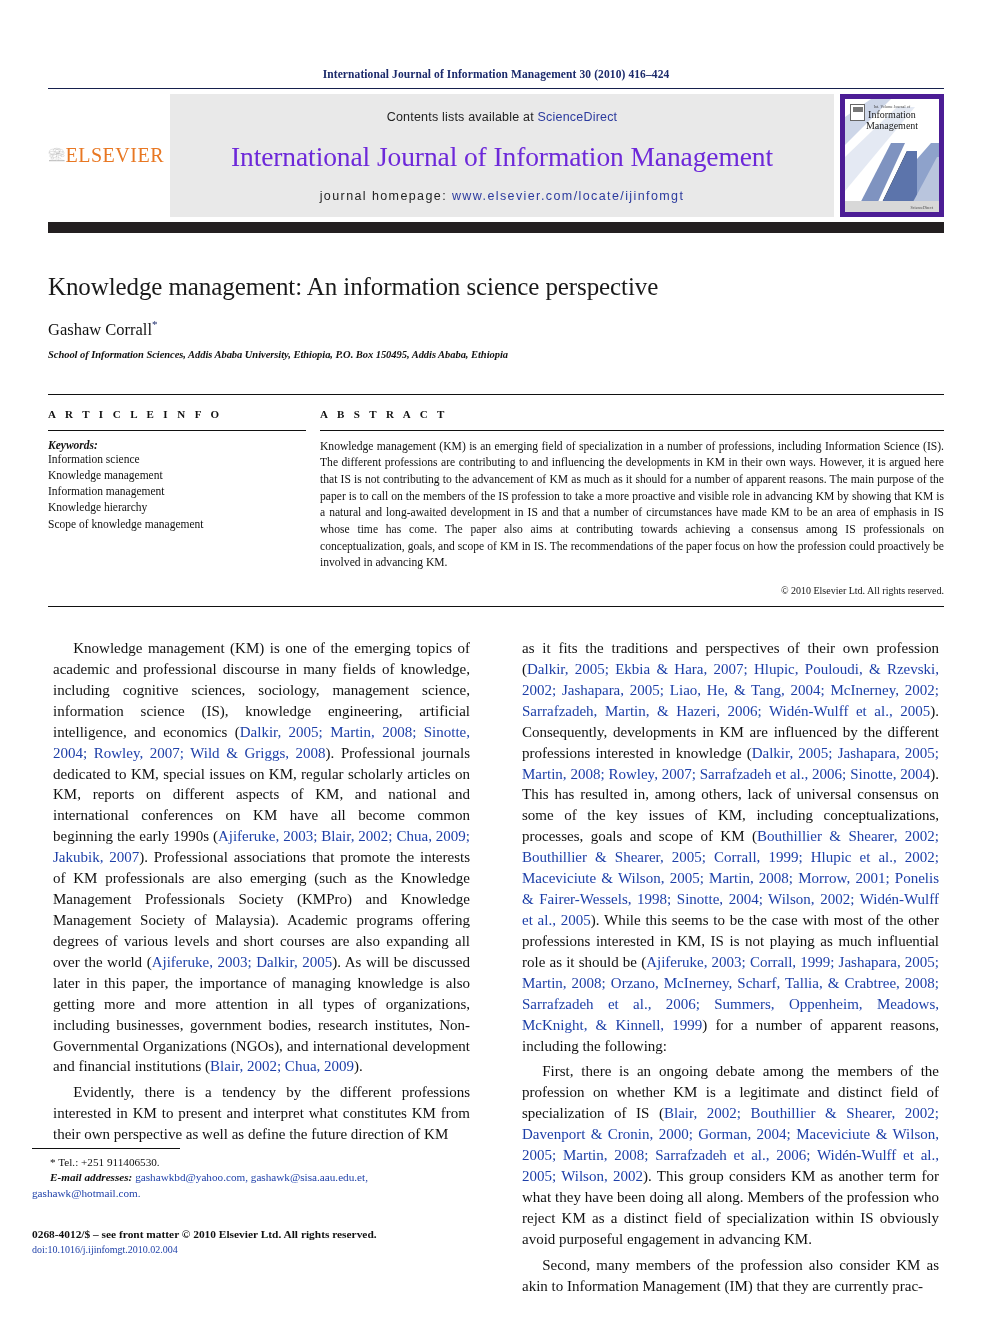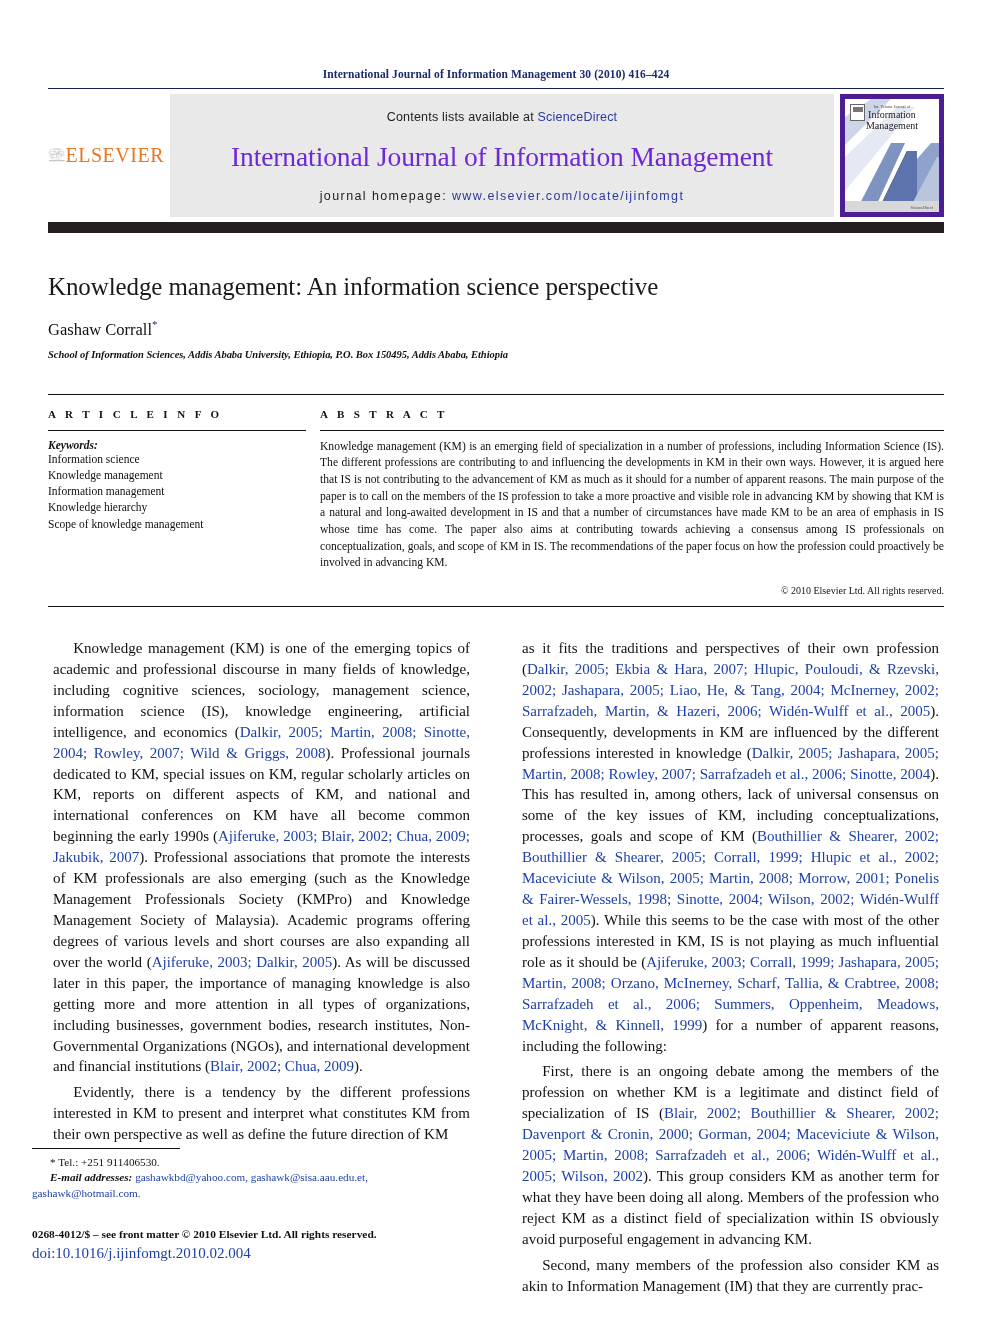--- a/index.html
+++ b/index.html
@@ -317,21 +317,21 @@
   .issn-line {
     font-family: "Liberation Serif", serif;
     font-weight: bold;
     font-size: 11.4px;
     color: #111;
     line-height: 1.35;
     margin: 0;
   }
   .doi-line {
     font-family: "Liberation Serif", serif;
-    font-size: 15px;
+    font-size: 10px;
     color: #1d3fa8;
     line-height: 1.35;
     margin: 0;
   }
 </style>
 </head>
 <body>
 
 <div class="page">
   <div class="content">

